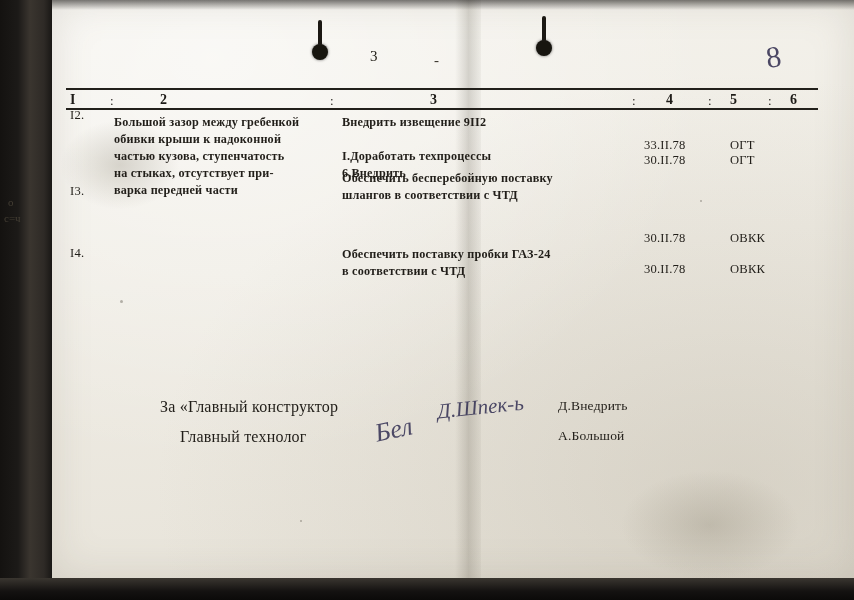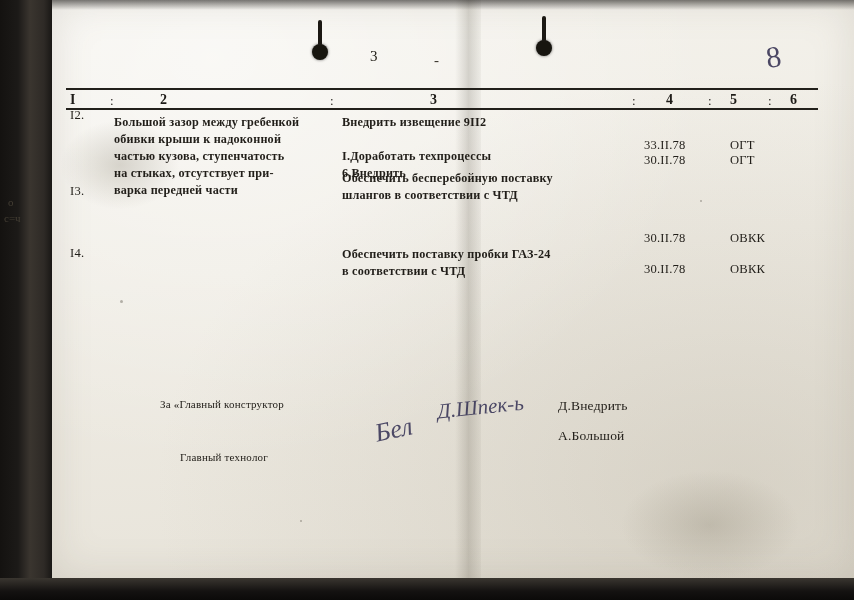--- a/index.html
+++ b/index.html
@@ -136,21 +136,21 @@
     line-height: 17px;
     color: #211e19;
     white-space: pre-line;
   }
   .cell.bold { font-weight: bold; }
   .num {
     font-size: 12.6px;
     color: #211e19;
   }
   .sig-label {
-    font-size: 11px;
+    font-size: 16px;
     color: #201d18;
   }
   .sig-name {
     font-size: 13.5px;
     color: #201d18;
   }
   
   .hand-sig {
     position: absolute;
     font-family: "Liberation Serif", serif;
@@ -247,18 +247,18 @@
 
   <div class="t num" style="left:70px; top:246px;">I4.</div>
   <div class="t cell bold" style="left:342px; top:246px; width:300px;">Обеспечить поставку пробки ГАЗ-24
 в соответствии с ЧТД</div>
   <div class="t num bold" style="left:644px; top:262px;">30.II.78</div>
   <div class="t num bold" style="left:730px; top:262px;">ОВКК</div>
 
   <div class="t sig-label" style="left:160px; top:398px;">За «Главный конструктор</div>
   <div class="t sig-name" style="left:558px; top:398px;">Д.Внедрить</div>
 
-  <div class="t sig-label" style="left:180px; top:428px;margin-top:23px;">Главный технолог</div>
+  <div class="t sig-label" style="left:180px; top:428px;">Главный технолог</div>
   <div class="t sig-name" style="left:558px; top:428px;">А.Большой</div>
 
   <div class="hand-sig s1">Д.Шпек-ь</div>
   <div class="hand-sig s2">Бел</div>
 </div>
 
 </body></html>

